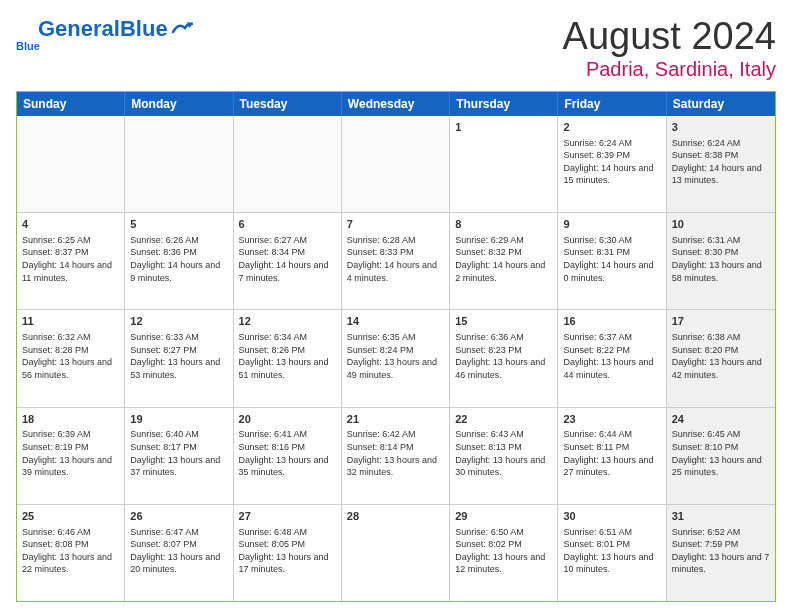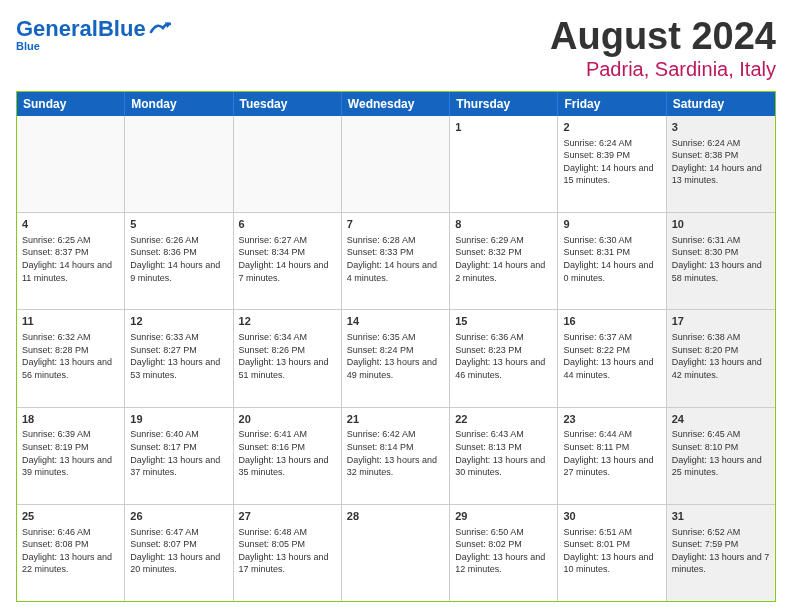--- a/index.html
+++ b/index.html
@@ -25,36 +25,37 @@
     }
     .logo {
       display: flex;
       flex-direction: column;
       align-items: flex-start;
     }
     .logo-text {
       font-size: 22px;
       font-weight: bold;
       color: #1a1a2e;
+      margin-left: 22px;
     }
     .logo-text span {
       color: #1565c0;
     }
     .logo-sub {
       font-size: 11px;
       color: #1565c0;
       font-weight: bold;
       margin-top: -2px;
     }
     .title-block {
       text-align: right;
     }
     .title-month {
       font-size: 38px;
-      font-weight: bold;
+      font-weight: normal;
       color: #333;
       line-height: 1.1;
     }
     .title-location {
       font-size: 20px;
       color: #be185d;
     }
     .calendar {
       flex: 1;
       display: flex;

